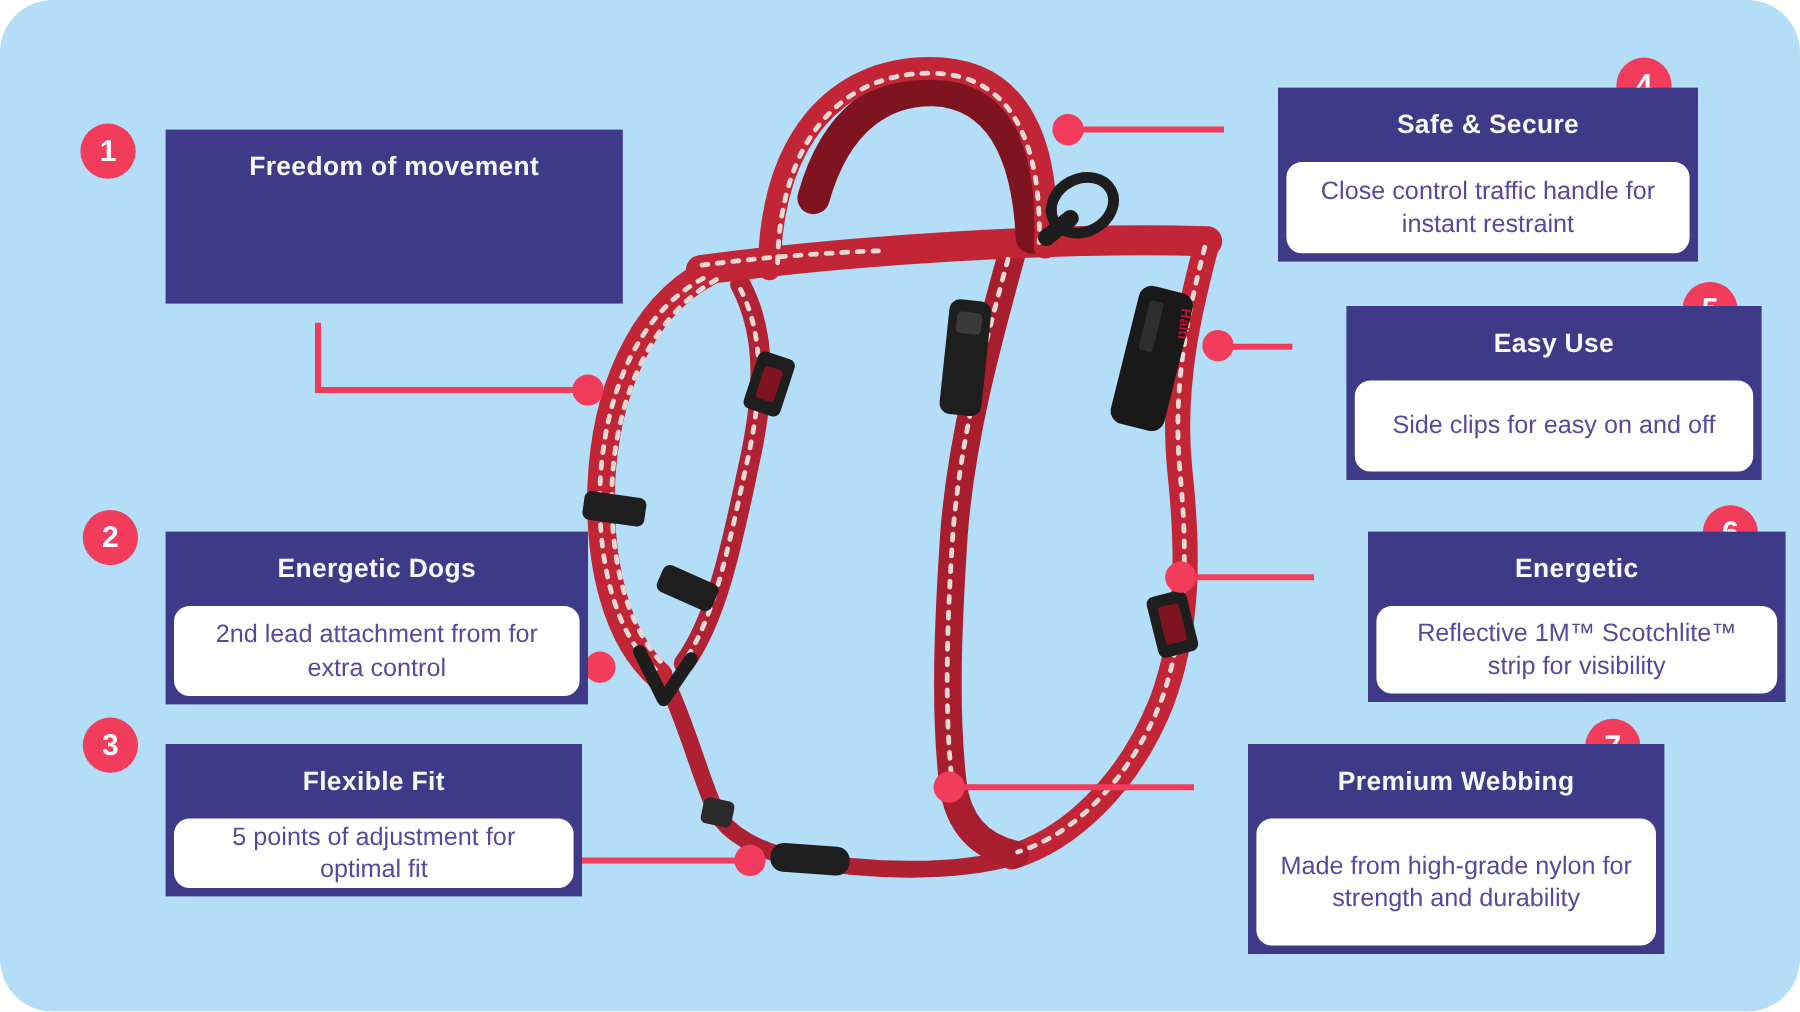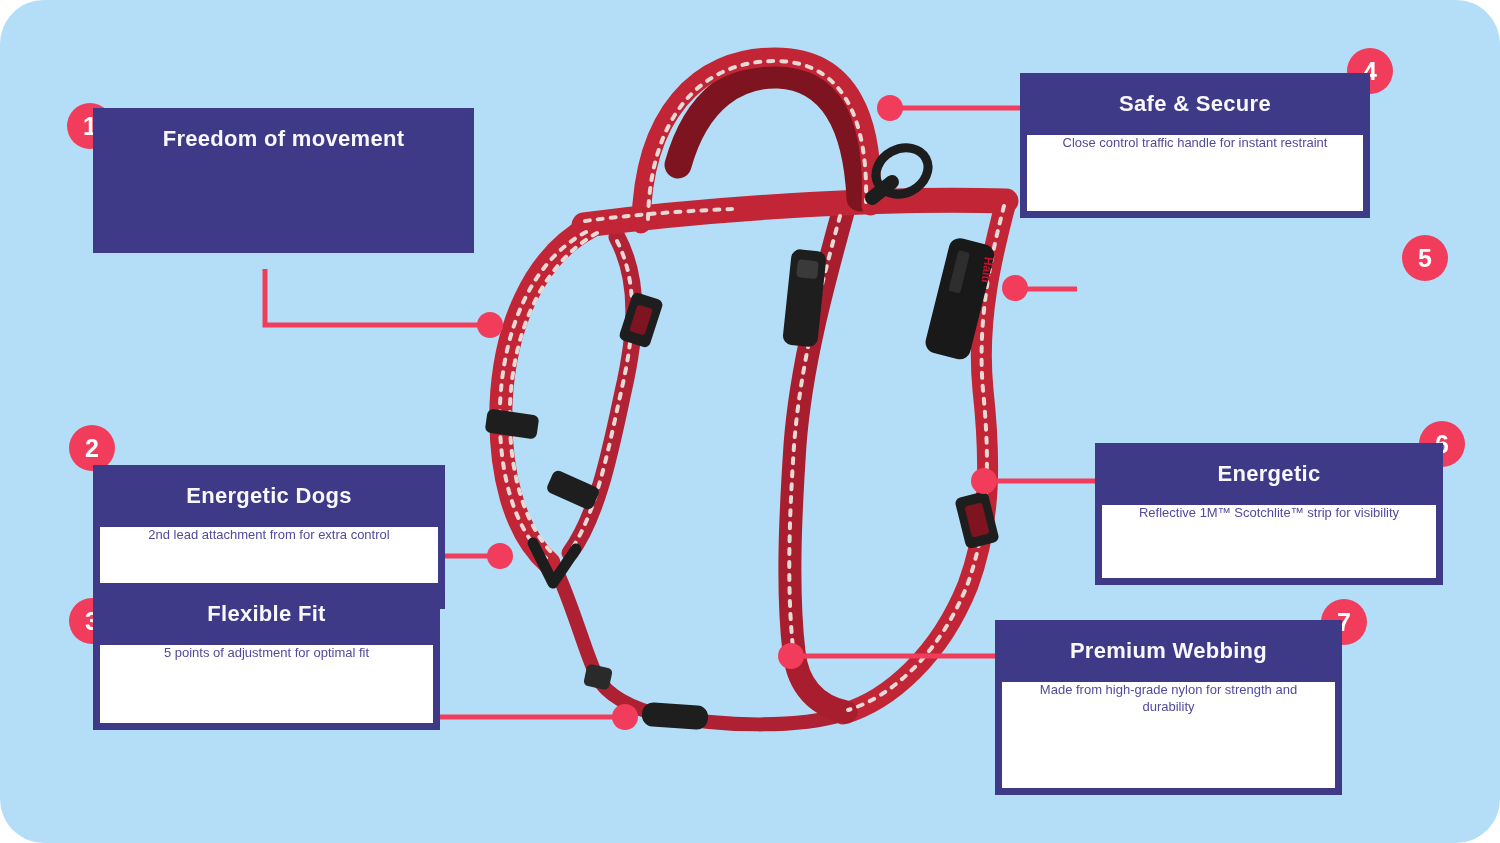--- a/index.html
+++ b/index.html
@@ -4,29 +4,29 @@
 <style>
   html,body{margin:0;padding:0;background:#ffffff;}
   .stage{position:relative;width:1500px;height:843px;font-family:"Liberation Sans",sans-serif;}
   .canvas{position:absolute;inset:0;background:#B4DEF7;border-radius:44px;overflow:hidden;}
   .scene{position:absolute;left:0;top:0;width:1500px;height:843px;display:block;}
   .badge{
     position:absolute;width:46px;height:46px;border-radius:50%;
     background:#F13C5C;color:#ffffff;display:flex;align-items:center;justify-content:center;
     font-size:25px;font-weight:bold;
   }
-  .callout{position:absolute;background:#3E3A87;}
+  .callout{position:absolute;background:#3E3A87;margin-left:45px;}
   .callout-header{
     height:62px;display:flex;align-items:center;justify-content:center;
     color:#F8F7FC;font-weight:bold;font-size:22px;letter-spacing:.3px;
   }
   .callout-body{
     position:absolute;left:7px;right:7px;top:62px;bottom:7px;background:#ffffff;
-    display:flex;align-items:flex-start;justify-content:center;text-align:center;
-    color:#514A9D;font-size:13px;line-height:1.3;padding:0 16px;
+    display:flex;align-items:center;justify-content:center;text-align:center;
+    color:#514A9D;font-size:21px;line-height:1.3;padding:0 16px;border-radius:13px;
   }
   .callout-body p{margin:0;}
 </style>
 </head>
 <body>
 
 <div class="stage">
   <div class="canvas">
 
     <svg class="scene" viewBox="0 0 1500 843" xmlns="http://www.w3.org/2000/svg">
@@ -132,47 +132,55 @@
     <div class="badge" style="left:1321px;top:599px;">
         <span>7</span>
       </div>
 
     <section class="callout" style="left:93px;top:108px;width:381px;height:145px;">
       <div class="callout-header">
           <span>Freedom of movement</span>
         </div>
     </section>
 
-    <section class="callout" style="left:93px;top:465px;width:352px;height:144px;">
+    <section class="callout" style="left:93px;top:443px;width:352px;height:144px;">
       <div class="callout-header">
           <span>Energetic Dogs</span>
         </div>
       <div class="callout-body">
           <p>2nd lead attachment from for extra control</p>
         </div>
     </section>
 
-    <section class="callout" style="left:93px;top:583px;width:347px;height:147px;">
+    <section class="callout" style="left:93px;top:620px;width:347px;height:127px;">
       <div class="callout-header">
           <span>Flexible Fit</span>
         </div>
       <div class="callout-body">
           <p>5 points of adjustment for optimal fit</p>
         </div>
     </section>
 
     <section class="callout" style="left:1020px;top:73px;width:350px;height:145px;">
       <div class="callout-header">
           <span>Safe &amp; Secure</span>
         </div>
       <div class="callout-body">
           <p>Close control traffic handle for instant restraint</p>
         </div>
     </section>
 
+    <section class="callout" style="left:1077px;top:255px;width:346px;height:145px;">
+      <div class="callout-header">
+          <span>Easy Use</span>
+        </div>
+      <div class="callout-body">
+          <p>Side clips for easy on and off</p>
+        </div>
+    </section>
 
     <section class="callout" style="left:1095px;top:443px;width:348px;height:142px;">
       <div class="callout-header">
           <span>Energetic</span>
         </div>
       <div class="callout-body">
           <p>Reflective 1M™ Scotchlite™ strip for visibility</p>
         </div>
     </section>
 

